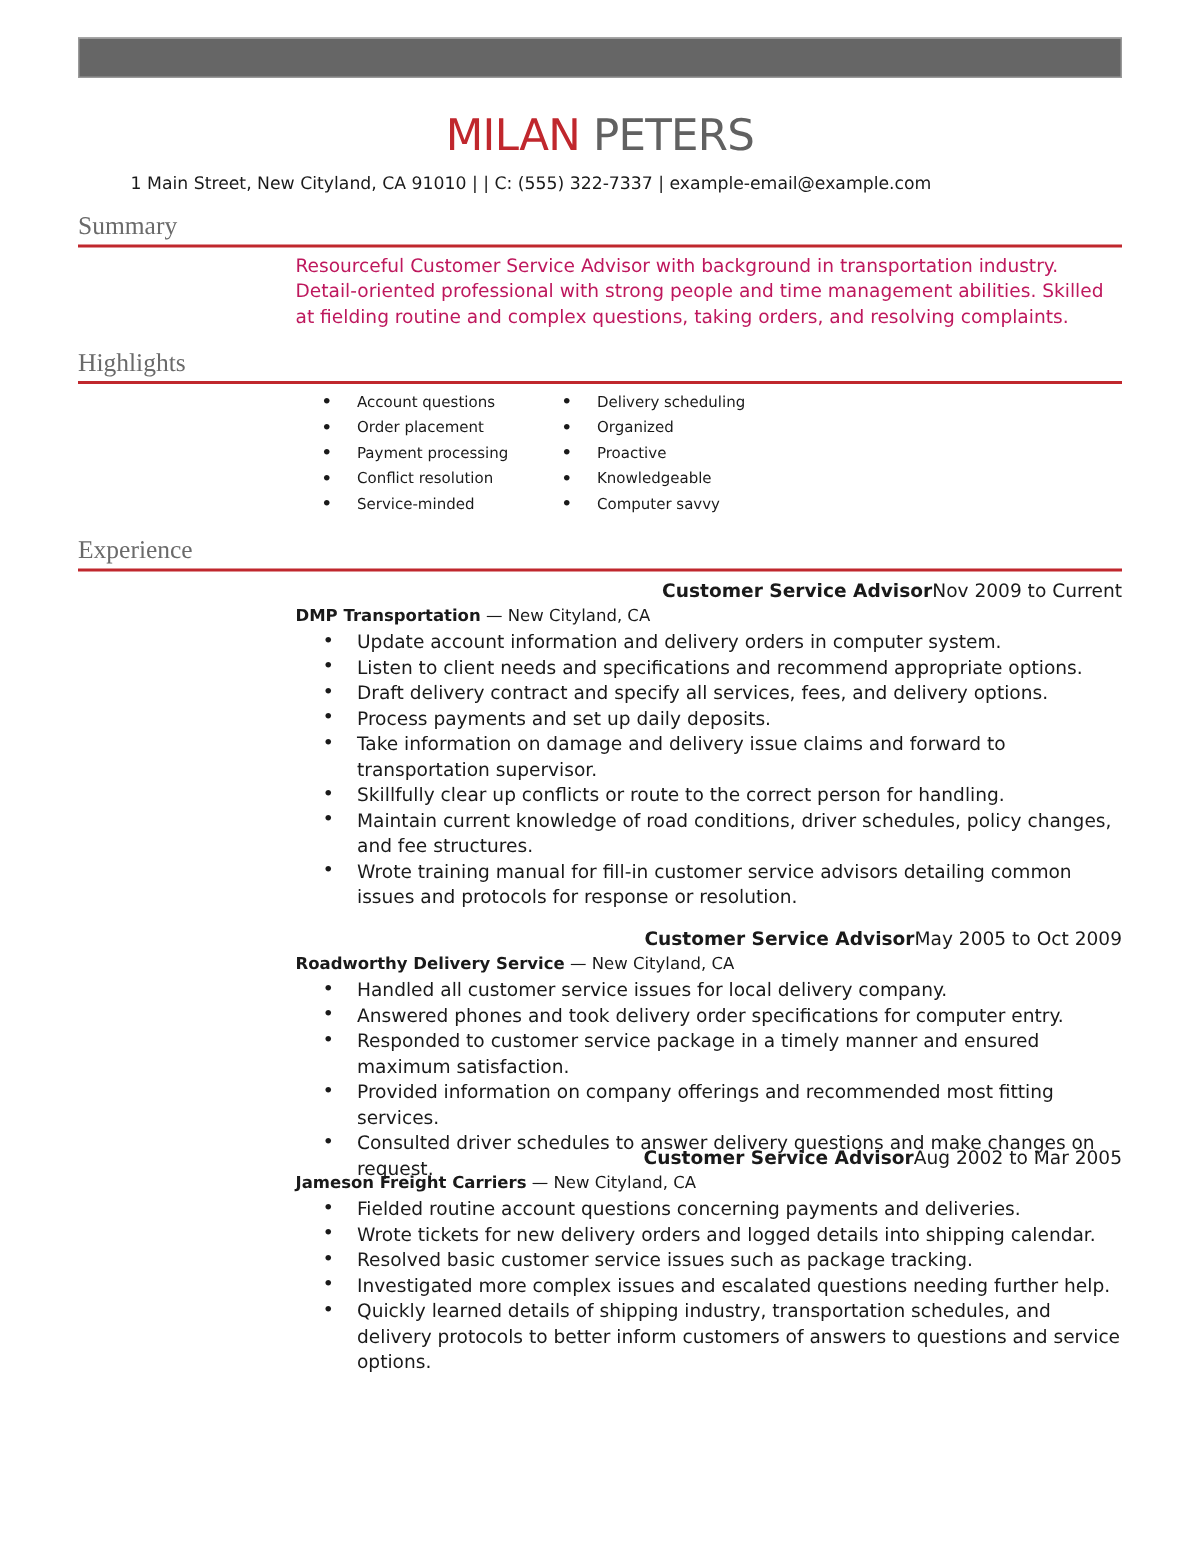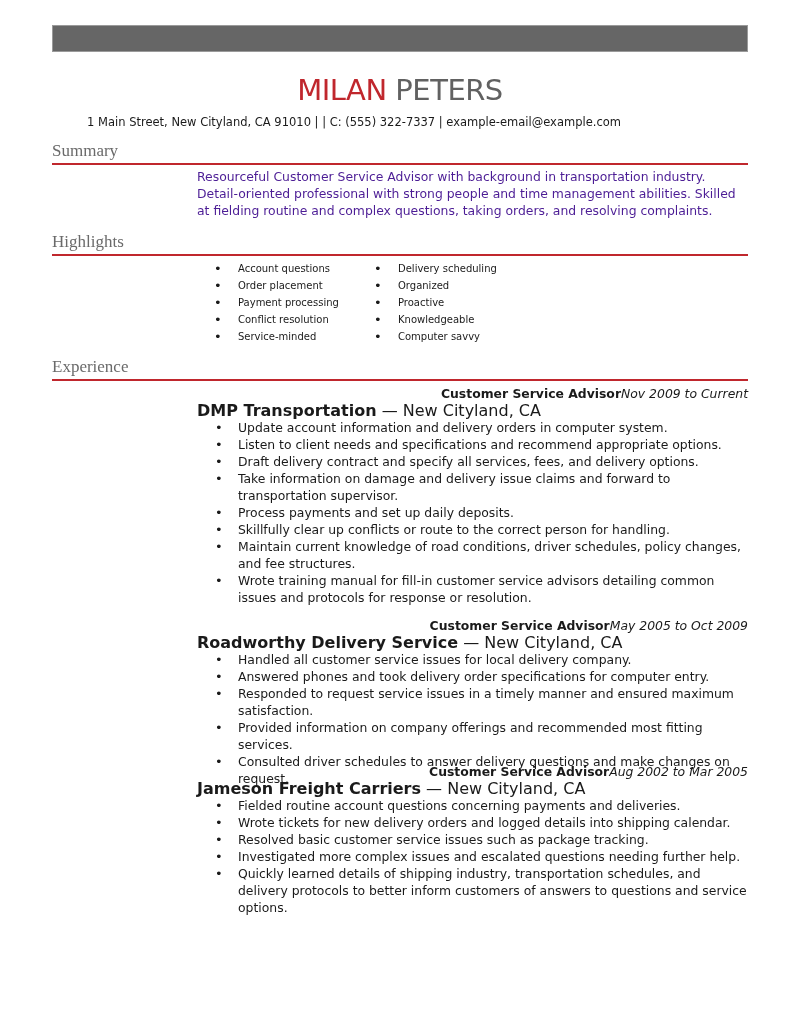--- a/index.html
+++ b/index.html
@@ -22,38 +22,38 @@
       position: absolute; left: 0; top: 114px; width: 708px; text-align: center;
       font-size: 11.5px; color: #1a1a1a; line-height: 16px;
     }
     .section-head {
       position: absolute; left: 52px; width: 696px;
       border-bottom: 2px solid #c0272d;
       font-size: 17px; color: #6a6a6a; line-height: 22px; padding-bottom: 1px; font-family: Liberation Serif, serif;
     }
     .summary-text {
       position: absolute; left: 197px; top: 168px; width: 548px;
-      font-size: 12.4px; line-height: 17px; color: #4c1d95;
+      font-size: 12.4px; line-height: 17px; color: #be185d;
     }
     .highlights {
       position: absolute; left: 210px; top: 260px; display: flex;
     }
     .hl-col { list-style: none; margin: 0; padding: 0; }
     .hl-col li {
       position: relative; padding-left: 28px; font-size: 10px; line-height: 17px; height: 17px;
     }
     .hl-col li::before, .bullets li::before {
       content: "\2022"; position: absolute; left: 4px; top: 0; font-size: 13px;
     }
     .hl-col.c1 { width: 160px; }
     .job { position: absolute; left: 197px; width: 551px; }
     .job-row { display: flex; justify-content: flex-end; font-size: 12.4px; line-height: 17px; }
     .job-title { font-weight: bold; }
-    .job-dates { font-weight: normal; font-style: italic; }
-    .company { font-size: 16px; line-height: 17px; }
+    .job-dates { font-weight: normal; }
+    .company { font-size: 11px; line-height: 17px; }
     .company .co-name { font-weight: bold; }
     .bullets { list-style: none; margin: 0; padding: 0 0 0 14px; }
     .bullets li {
       position: relative; padding-left: 27px; font-size: 12.4px; line-height: 17px;
     }
   </style>
 </head>
 <body>
 
 <div class="top-bar"></div>
@@ -94,42 +94,42 @@
   </div>
   <div class="company">
     <span class="co-name">DMP Transportation</span>
     <span>—</span>
     <span>New Cityland, CA</span>
   </div>
   <ul class="bullets">
     <li>Update account information and delivery orders in computer system.</li>
     <li>Listen to client needs and specifications and recommend appropriate options.</li>
     <li>Draft delivery contract and specify all services, fees, and delivery options.</li>
+    <li>Process payments and set up daily deposits.</li>
     <li>Take information on damage and delivery issue claims and forward to transportation supervisor.</li>
-    <li>Process payments and set up daily deposits.</li>
     <li>Skillfully clear up conflicts or route to the correct person for handling.</li>
     <li>Maintain current knowledge of road conditions, driver schedules, policy changes, and fee structures.</li>
     <li>Wrote training manual for fill-in customer service advisors detailing common issues and protocols for response or resolution.</li>
   </ul>
 </div>
 
 <div class="job" style="top:617px;">
   <div class="job-row">
     <span class="job-title">Customer Service Advisor</span>
     <span class="job-dates">May 2005 to Oct 2009</span>
   </div>
   <div class="company">
     <span class="co-name">Roadworthy Delivery Service</span>
     <span>—</span>
     <span>New Cityland, CA</span>
   </div>
   <ul class="bullets">
     <li>Handled all customer service issues for local delivery company.</li>
     <li>Answered phones and took delivery order specifications for computer entry.</li>
-    <li>Responded to request service issues in a timely manner and ensured maximum satisfaction.</li>
+    <li>Responded to customer service package in a timely manner and ensured maximum satisfaction.</li>
     <li>Provided information on company offerings and recommended most fitting services.</li>
     <li>Consulted driver schedules to answer delivery questions and make changes on request.</li>
   </ul>
 </div>
 
 <div class="job" style="top:763px;">
   <div class="job-row">
     <span class="job-title">Customer Service Advisor</span>
     <span class="job-dates">Aug 2002 to Mar 2005</span>
   </div>

